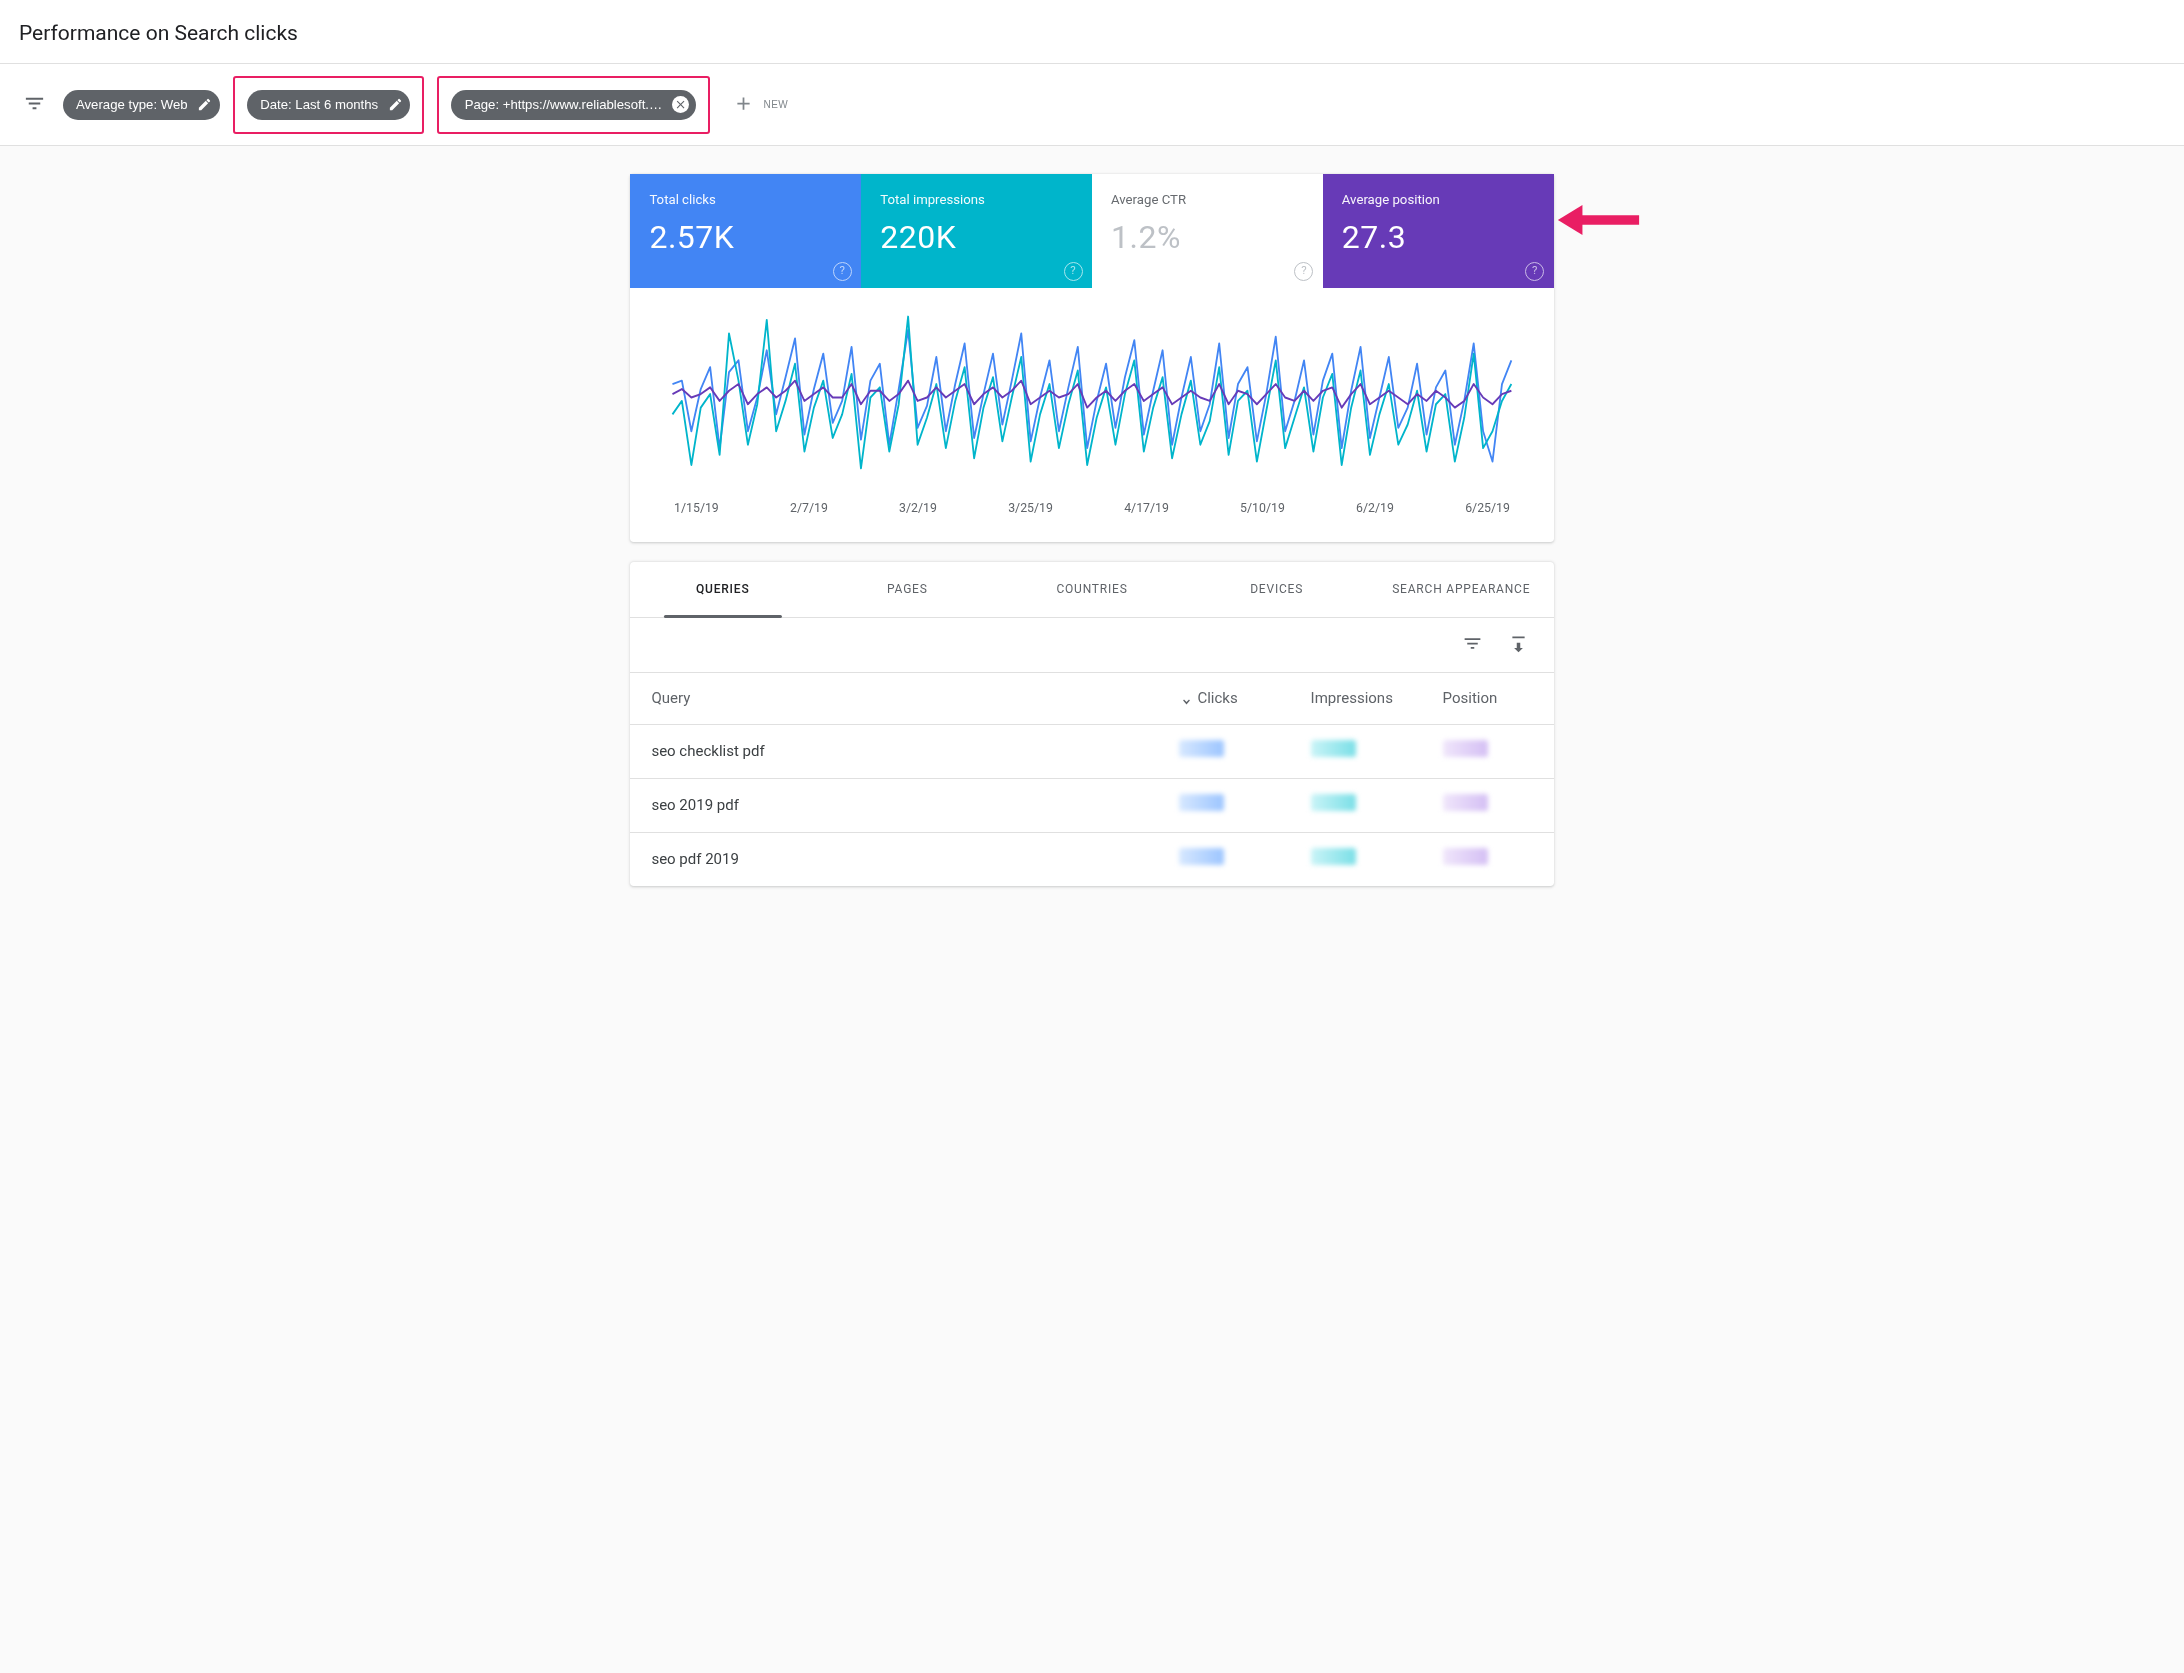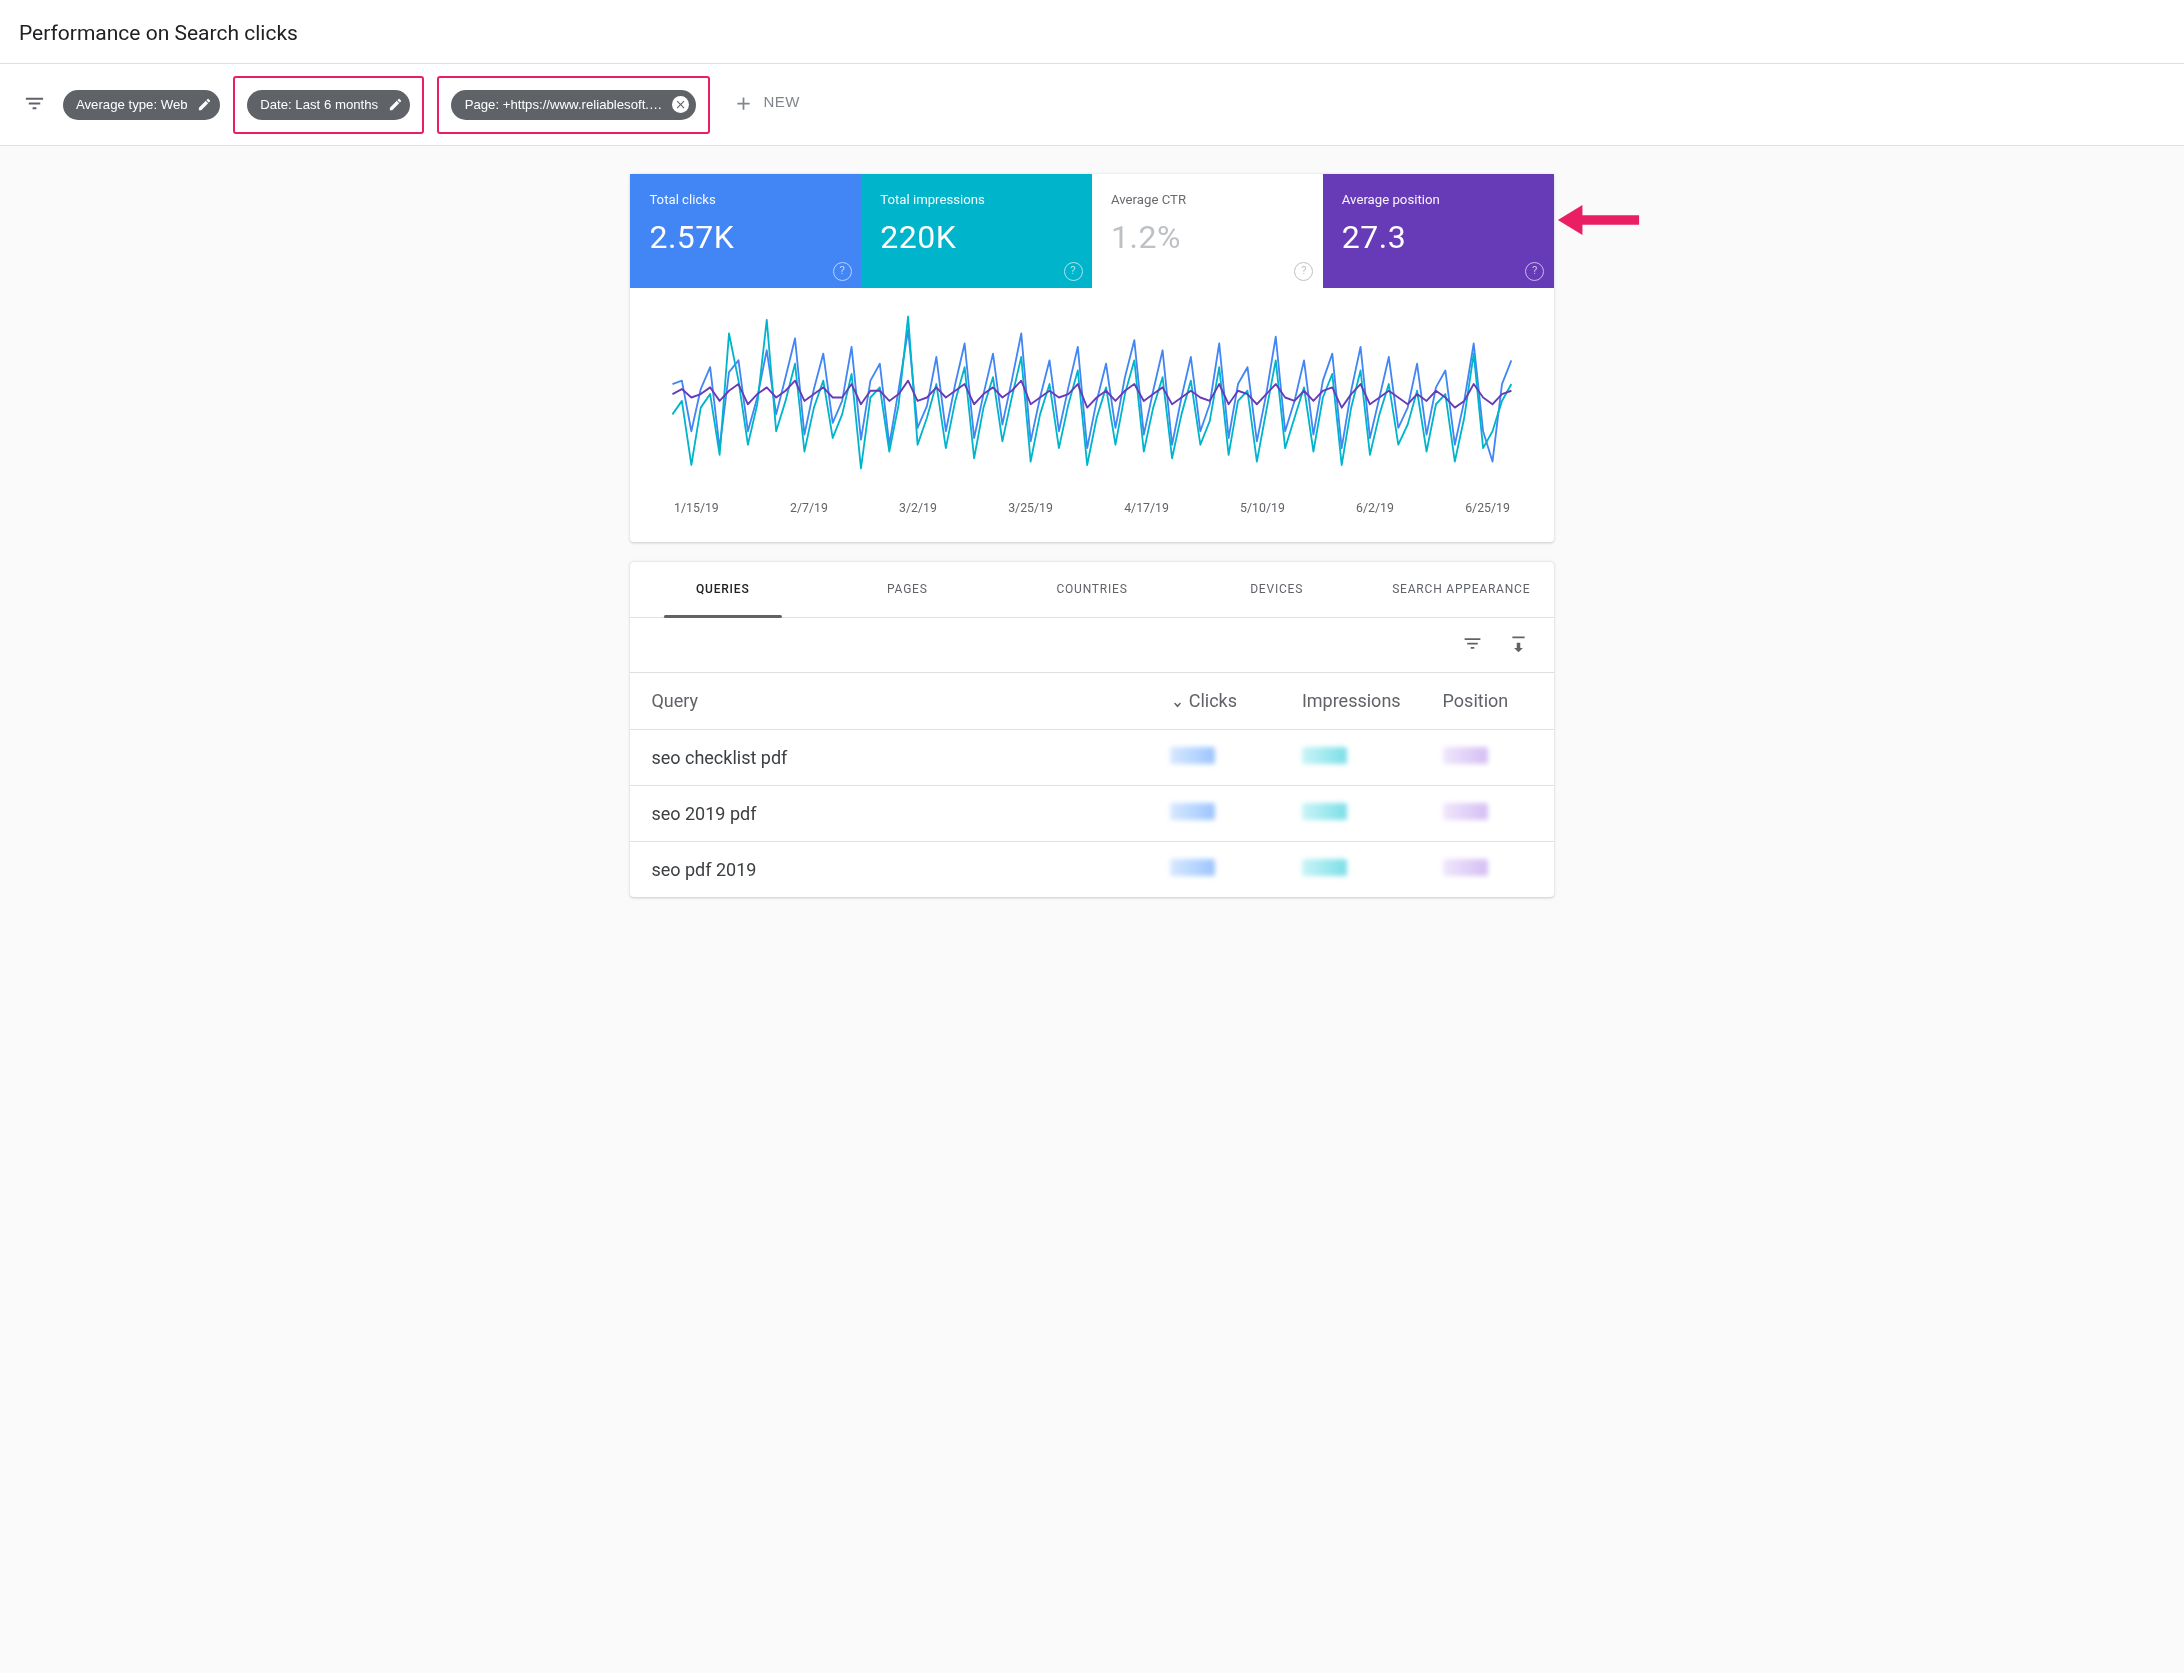--- a/index.html
+++ b/index.html
@@ -33,22 +33,22 @@
     color:var(--icon);cursor:pointer;border-radius:50%}
   .icon-btn svg{width:23px;height:23px;fill:currentColor}
   .chip{background:var(--chip);color:var(--chip-text);border:none;border-radius:15px;height:30px;
     padding:0 7.6px 0 13.2px;display:inline-flex;align-items:center;gap:9.5px;font-size:13.2px;cursor:pointer}
   .chip .chip-icon{display:inline-flex;color:#fff}
   .chip .chip-icon svg{width:15px;height:15px;fill:currentColor}
   .chip .chip-close{display:inline-flex;background:#fff;color:var(--chip);border-radius:50%;
     width:17px;height:17px;align-items:center;justify-content:center}
   .chip .chip-close svg{width:13.2px;height:13.2px;fill:currentColor}
   .highlight-box{border:2.8px solid var(--highlight-pink);border-radius:3px;padding:12px;display:inline-flex}
-  .new-btn{display:inline-flex;align-items:flex-start;gap:9.5px;background:none;border:none;color:var(--muted2);
-    font-size:15px;padding:5.7px 9.5px;cursor:pointer;letter-spacing:0.5px}
+  .new-btn{display:inline-flex;align-items:center;gap:9.5px;background:none;border:none;color:var(--muted2);
+    font-size:10px;padding:5.7px 9.5px;cursor:pointer;letter-spacing:0.5px}
   .new-btn svg{width:21px;height:21px;fill:currentColor}
   .content{max-width:946px;margin:28px auto;padding:0 11.4px}
   .card{background:#fff;box-shadow:var(--card-shadow);border-radius:3.8px;margin-bottom:20px;position:relative}
   .metrics-row{display:flex}
   .metric{flex:1;padding:17px 19px 28px 19px;position:relative;color:#fff}
   .metric .m-label{font-size:13.2px;opacity:.95}
   .metric .m-value{font-size:32px;font-weight:400;margin-top:5.7px;letter-spacing:0.5px}
   .metric-help{position:absolute;right:9.5px;bottom:7.6px;width:19px;height:19px;border:1.9px solid currentColor;
     border-radius:50%;display:flex;align-items:center;justify-content:center;font-size:11.4px;opacity:.65}
   .metric.off{background:#fff;color:var(--muted)}
@@ -61,21 +61,21 @@
   .tabs{display:flex;align-items:center;border-bottom:0.9px solid var(--divider)}
   .tab{flex:1;text-align:center;padding:19px 9.5px;font-size:12px;letter-spacing:0.8px;color:var(--muted);
     text-transform:uppercase;cursor:pointer;position:relative}
   .tab.active{color:#202124;font-weight:500}
   .tab.active::after{content:"";position:absolute;left:50%;transform:translateX(-50%);bottom:-0.9px;height:2.8px;
     width:64%;background:var(--muted);border-radius:1.9px}
   .table-tools{display:flex;justify-content:flex-end;gap:17px;padding:11.4px 21px;border-bottom:0.9px solid var(--divider)}
   .tool{background:none;border:none;padding:3.8px;color:var(--icon);cursor:pointer}
   .tool svg{width:21px;height:21px;fill:currentColor}
   table.data{width:100%;border-collapse:collapse}
-  table.data th,table.data td{padding:15px 21px;text-align:left;border-top:0.9px solid var(--divider);font-size:18px}
+  table.data th,table.data td{padding:15px 21px;text-align:left;border-top:0.9px solid var(--divider);font-size:15px}
   table.data th{color:var(--muted);font-weight:400;border-top:none}
   th.sortable{color:#202124;font-weight:500}
   th .sort-ind{display:inline-flex;vertical-align:middle;margin-right:3.8px}
   th .sort-ind svg{width:15px;height:15px;fill:currentColor}
   td.num, th.num{text-align:right;width:132px}
   .redact{display:inline-block;width:45px;height:17px;border-radius:2.8px;filter:blur(2.8px);
     background:linear-gradient(90deg,rgba(66,133,244,.15),rgba(0,181,203,.18),rgba(103,58,183,.12));}
   .redact.b{background:linear-gradient(90deg,#d7e8ff,#9cc5ff)}
   .redact.t{background:linear-gradient(90deg,#c9f4f7,#7adfe7)}
   .redact.p{background:linear-gradient(90deg,#f0e6fb,#d4bff4)}

